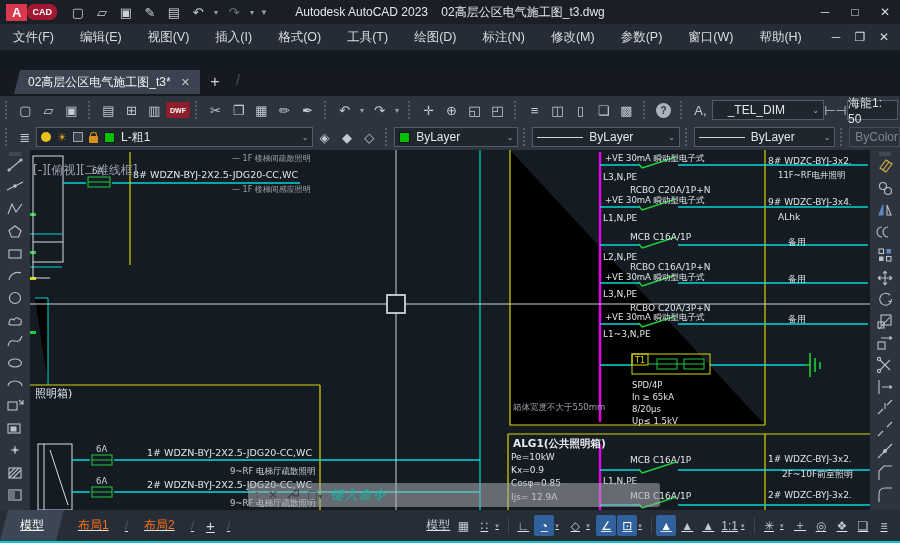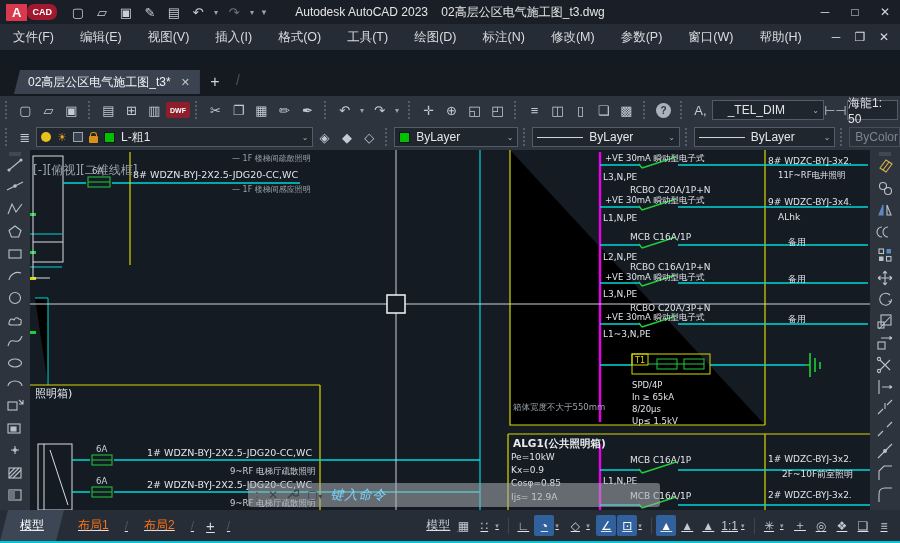--- a/index.html
+++ b/index.html
@@ -72,21 +72,21 @@
   .main { position:absolute; left:0; top:150px; width:900px; height:360px; display:flex; }
   .toolstrip { width:30px; height:360px; background:#2d343d; flex:none; }
   .canvas { position:relative; width:840px; height:360px; background:#151b23; overflow:hidden; }
   .canvas svg text { font-family:"DejaVu Sans","Liberation Sans",sans-serif; }
   
   .cmdbar { position:absolute; left:218px; top:333px; width:412px; height:24px;
     background:rgba(168,173,178,0.55); border-radius:3px; display:flex; align-items:center;
     gap:8px; padding:0 8px; font-size:13px; }
   .cmdbar .gripv { width:4px; height:14px; border-left:2px dotted #5c6167; }
   .cmdbar .cmdic { color:#3f444a; font-size:12px; }
-  .cmdbar .cmdtxt { font-style:italic; color:#7dd3fc; letter-spacing:1px; }
+  .cmdbar .cmdtxt { font-style:italic; color:#14b8a6; letter-spacing:1px; }
   
   .statusbar { position:absolute; left:0; top:510px; width:900px; height:31px; background:#262d37;
     display:flex; align-items:center; font-size:12px;text-decoration:underline; }
   .ltabs { display:flex; align-items:center; height:100%; }
   .ltab { padding:0 14px; height:100%; display:flex; align-items:center; color:#f97316; }
   .ltab.active { background:#3d4654; color:#fff; clip-path:polygon(8px 0,100% 0,calc(100% - 8px) 100%,0 100%); padding:0 20px; }
   .lslash { color:#4d5661; padding:0 2px; }
   .lplus { color:#d6dade; font-size:15px; padding:0 10px; }
   .sicons { margin-left:auto; display:flex; align-items:center; gap:1px; padding-right:6px; }
   .sic { min-width:20px; height:21px; display:flex; align-items:center; justify-content:center;

